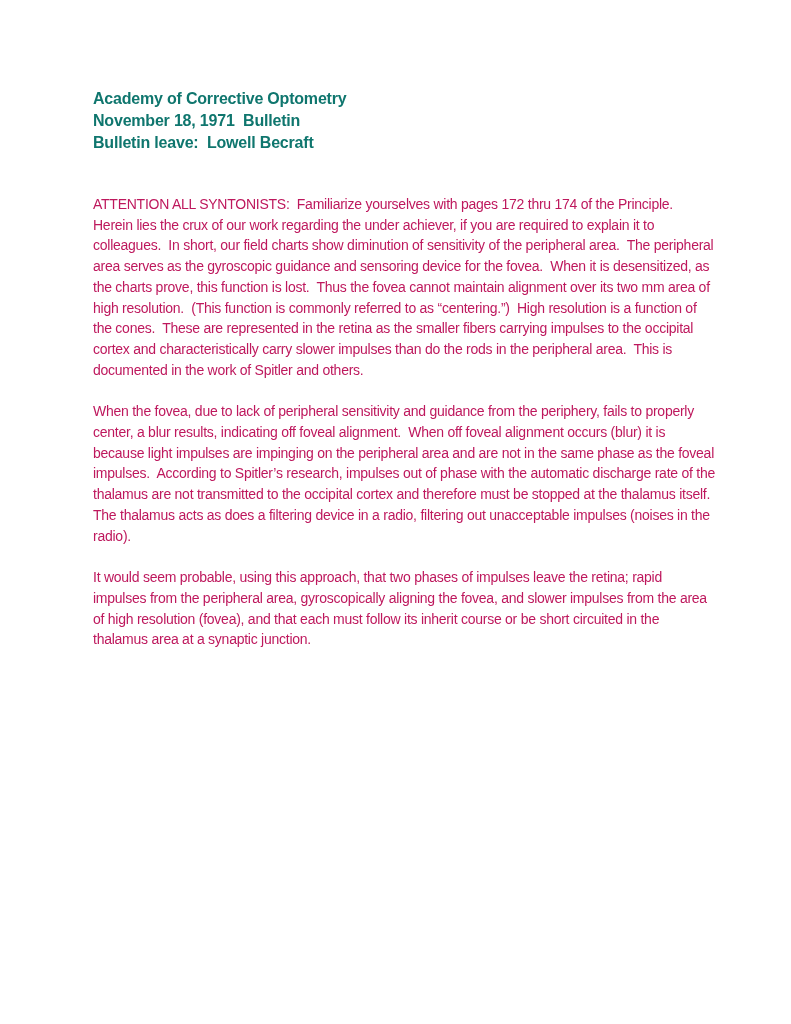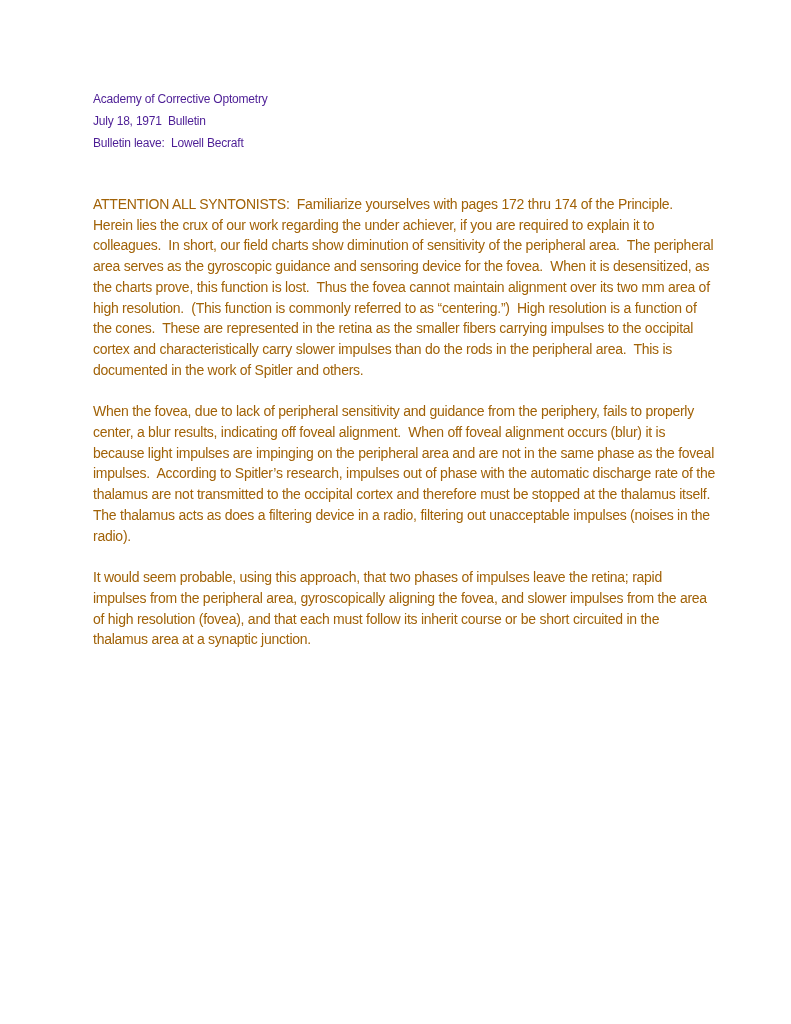--- a/index.html
+++ b/index.html
@@ -20,46 +20,46 @@
   .content {
     position: absolute;
     left: 93px;
     top: 88px;
     width: 622px;
   }
   .header-block {
     margin-bottom: 40px;
   }
   .header-line {
-    font-size: 12px;
-    font-weight: 400;
+    font-size: 16px;
+    font-weight: 700;
     line-height: 22px;
     letter-spacing: -0.2px;
     white-space: pre-wrap;
-    color: #4c1d95;
+    color: #0f766e;
   }
   .body-paragraph {
     font-size: 14px;
     font-weight: 500;
     line-height: 20.7px;
     letter-spacing: -0.25px;
     white-space: pre-wrap;
-    color: #a16207;
+    color: #be185d;
     margin-bottom: 21px;
     text-align: left;
   }
 </style>
 </head>
 <body>
 
 <div class="page">
   <div class="content">
     <div class="header-block">
       <div class="header-line">Academy of Corrective Optometry</div>
-      <div class="header-line">July 18, 1971  Bulletin</div>
+      <div class="header-line">November 18, 1971  Bulletin</div>
       <div class="header-line">Bulletin leave:  Lowell Becraft</div>
     </div>
 
     <p class="body-paragraph">ATTENTION ALL SYNTONISTS:  Familiarize yourselves with pages 172 thru 174 of the Principle.  Herein lies the crux of our work regarding the under achiever, if you are required to explain it to colleagues.  In short, our field charts show diminution of sensitivity of the peripheral area.  The peripheral area serves as the gyroscopic guidance and sensoring device for the fovea.  When it is desensitized, as the charts prove, this function is lost.  Thus the fovea cannot maintain alignment over its two mm area of high resolution.  (This function is commonly referred to as “centering.”)  High resolution is a function of the cones.  These are represented in the retina as the smaller fibers carrying impulses to the occipital cortex and characteristically carry slower impulses than do the rods in the peripheral area.  This is documented in the work of Spitler and others.</p>
 
     <p class="body-paragraph">When the fovea, due to lack of peripheral sensitivity and guidance from the periphery, fails to properly center, a blur results, indicating off foveal alignment.  When off foveal alignment occurs (blur) it is because light impulses are impinging on the peripheral area and are not in the same phase as the foveal impulses.  According to Spitler’s research, impulses out of phase with the automatic discharge rate of the thalamus are not transmitted to the occipital cortex and therefore must be stopped at the thalamus itself.  The thalamus acts as does a filtering device in a radio, filtering out unacceptable impulses (noises in the radio).</p>
 
     <p class="body-paragraph">It would seem probable, using this approach, that two phases of impulses leave the retina; rapid impulses from the peripheral area, gyroscopically aligning the fovea, and slower impulses from the area of high resolution (fovea), and that each must follow its inherit course or be short circuited in the thalamus area at a synaptic junction.</p>
   </div>
 </div>

